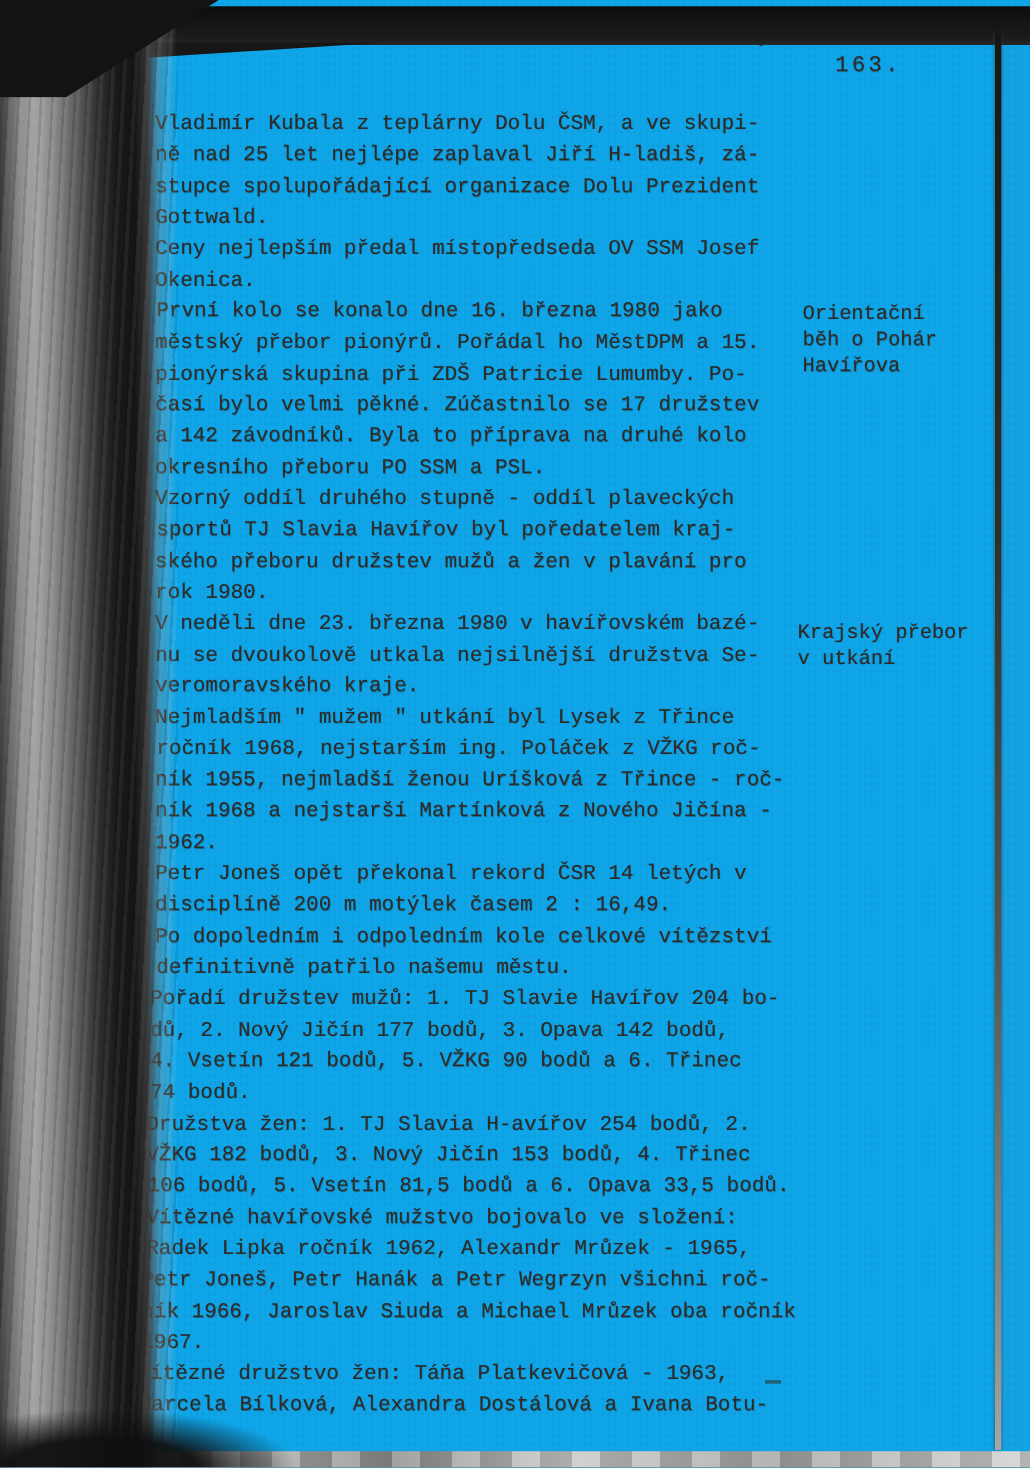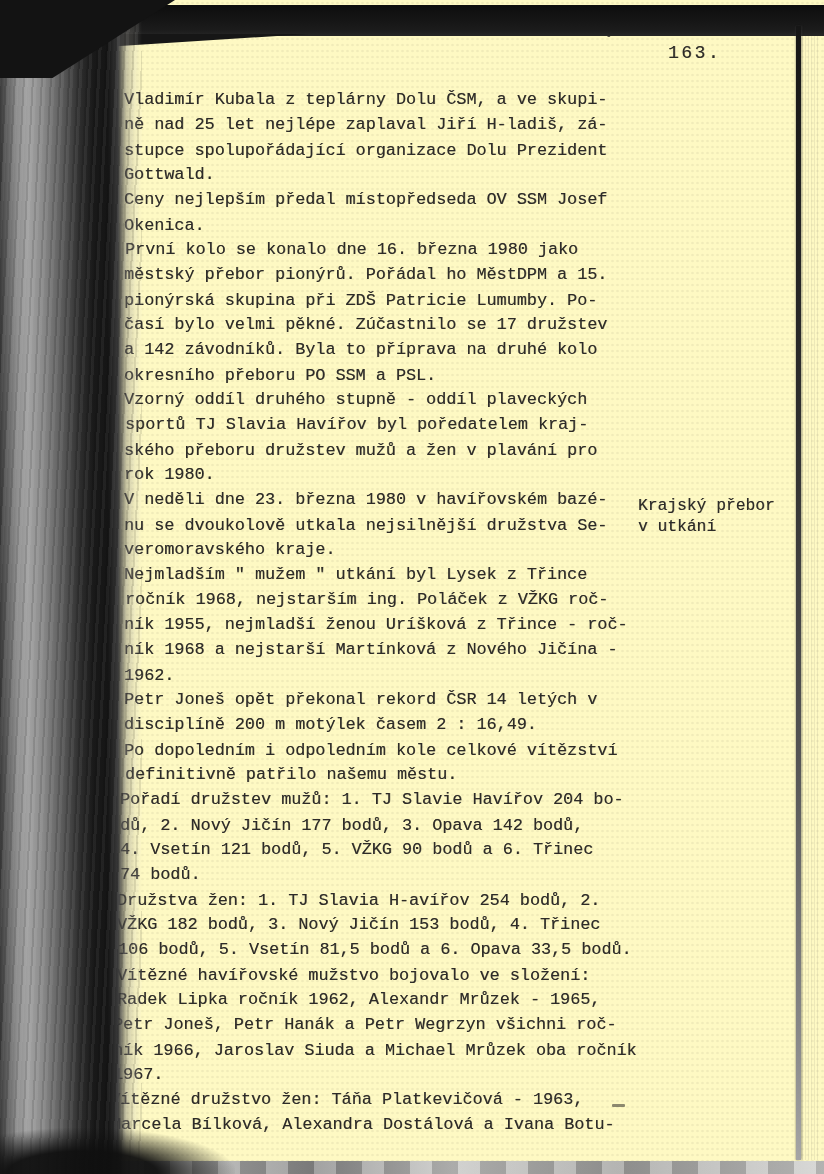--- a/index.html
+++ b/index.html
@@ -1,18 +1,18 @@
 <!DOCTYPE html>
 <html><head>
 <meta charset="utf-8">
 <style>
   html,body{margin:0;padding:0;background:#888;}
   .page{
     position:relative;width:824px;height:1174px;overflow:hidden;
-    background:#fef9c3;
+    background:#0ea5e9;
     font-family:"Liberation Mono","DejaVu Sans Mono",monospace;
     color:#2d2b28;
   }
   .grain{
     position:absolute;inset:0;z-index:1;pointer-events:none;
     background-image:radial-gradient(rgba(70,66,60,0.07) 1px, transparent 1.3px);
     background-size:5px 6px;
   }
   
   .top-band{
@@ -148,20 +148,25 @@
     <div class="bl">106 bodů, 5. Vsetín 81,5 bodů a 6. Opava 33,5 bodů.</div>
     <div class="bl">Vítězné havířovské mužstvo bojovalo ve složení:</div>
     <div class="bl">Radek Lipka ročník 1962, Alexandr Mrůzek - 1965,</div>
     <div class="bl">Petr Joneš, Petr Hanák a Petr Wegrzyn všichni roč-</div>
     <div class="bl">ník 1966, Jaroslav Siuda a Michael Mrůzek oba ročník</div>
     <div class="bl">1967.</div>
     <div class="bl">Vítězné družstvo žen: Táňa Platkevičová - 1963,</div>
     <div class="bl">Marcela Bílková, Alexandra Dostálová a Ivana Botu-</div>
   </div>
 
+  <div class="margin-note mn1">
+    <div>Orientační</div>
+    <div>běh o Pohár</div>
+    <div>Havířova</div>
+  </div>
 
   <div class="margin-note mn2">
     <div>Krajský přebor</div>
     <div>v utkání</div>
   </div>
 
   <div class="speck s1"></div>
   <div class="speck s2"></div>
   <div class="speck s3"></div>
 </div>

